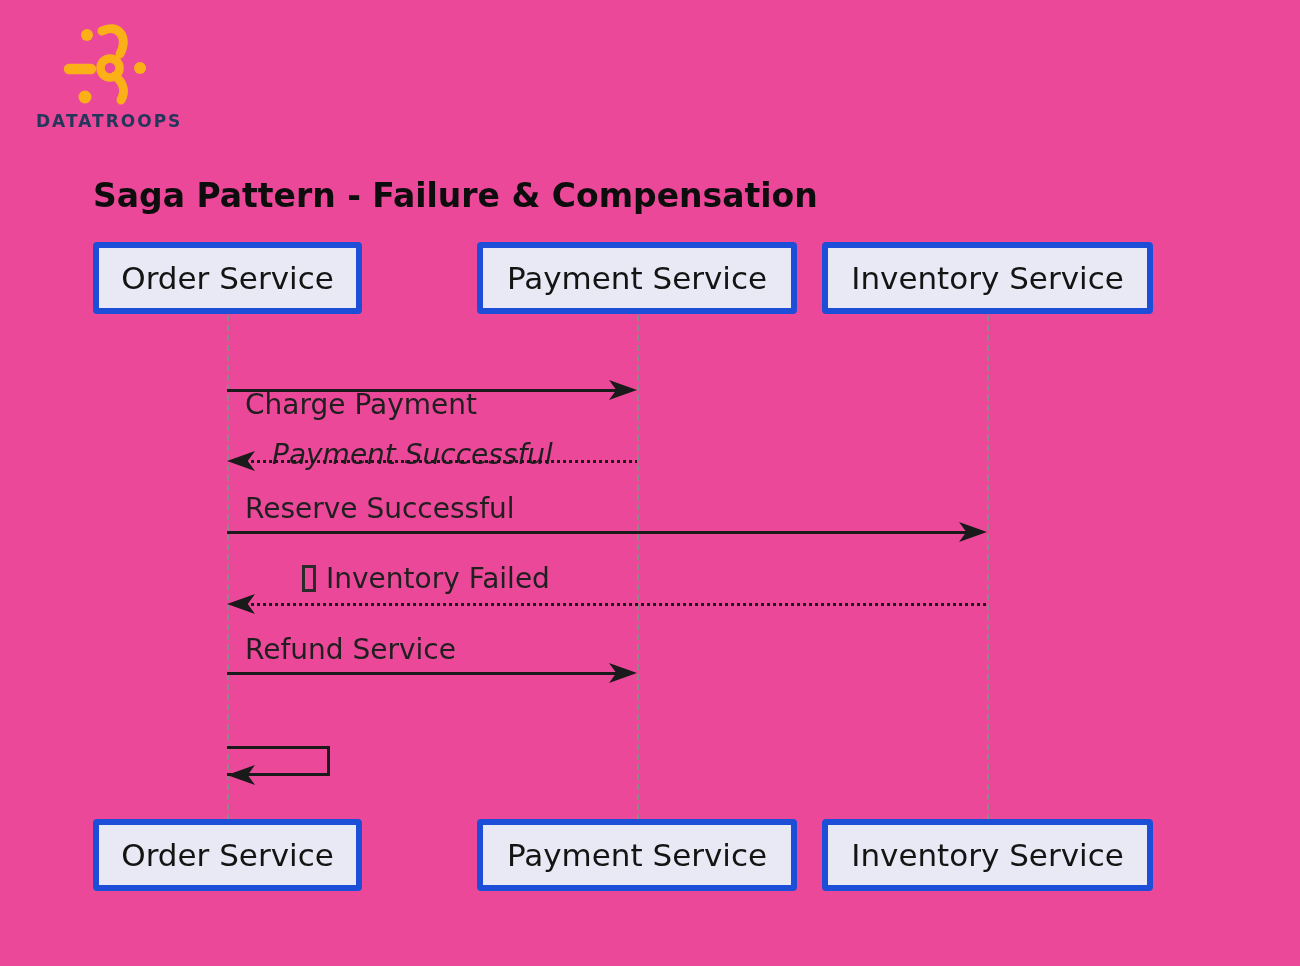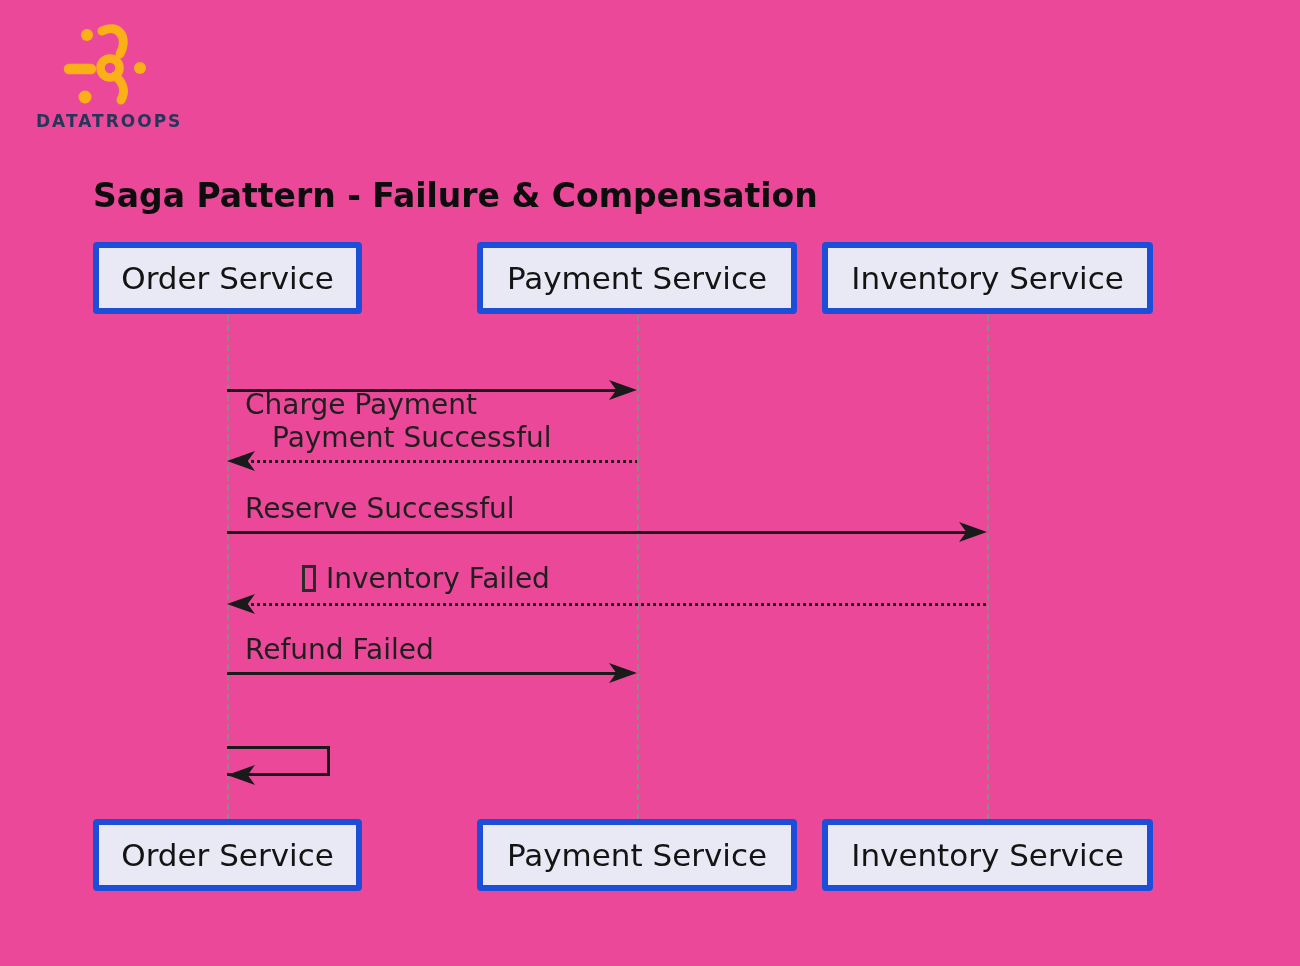--- a/index.html
+++ b/index.html
@@ -76,41 +76,41 @@
   <div class="lifeline" style="left:227px;"></div>
   <div class="lifeline" style="left:637px;"></div>
   <div class="lifeline" style="left:987px;"></div>
 
   <div class="msg-label" style="left:245px;top:366px;margin-top:22px;">
     <span>Charge Payment</span>
   </div>
   <div class="line" style="left:227px;top:389px;width:404px;"></div>
   <div class="ah right" style="left:609px;top:380px;"></div>
 
-  <div class="msg-label" style="left:272px;top:421px;">
+  <div class="msg-label" style="left:272px;top:438px;font-style:italic;">
     <span>Payment Successful</span>
   </div>
   <div class="line dotted" style="left:233px;top:460px;width:404px;"></div>
   <div class="ah left" style="left:227px;top:451px;"></div>
 
   <div class="msg-label" style="left:245px;top:492px;">
     <span>Reserve Successful</span>
   </div>
   <div class="line" style="left:227px;top:531px;width:754px;"></div>
   <div class="ah right" style="left:959px;top:522px;"></div>
 
   <div class="msg-label" style="left:267px;top:562px;margin-left:35px;">
     <span class="tofu"></span>
     <span>Inventory Failed</span>
   </div>
   <div class="line dotted" style="left:233px;top:603px;width:754px;"></div>
   <div class="ah left" style="left:227px;top:594px;"></div>
 
   <div class="msg-label" style="left:245px;top:633px;">
-    <span>Refund Failed</span>
+    <span>Refund Service</span>
   </div>
   <div class="line" style="left:227px;top:672px;width:404px;"></div>
   <div class="ah right" style="left:609px;top:663px;"></div>
 
   <div class="self-loop"></div>
   <div class="ah left" style="left:227px;top:765px;"></div>
 
   <div class="actor" style="left:93px;top:819px;width:269px;">
     <span>Order Service</span>
   </div>

